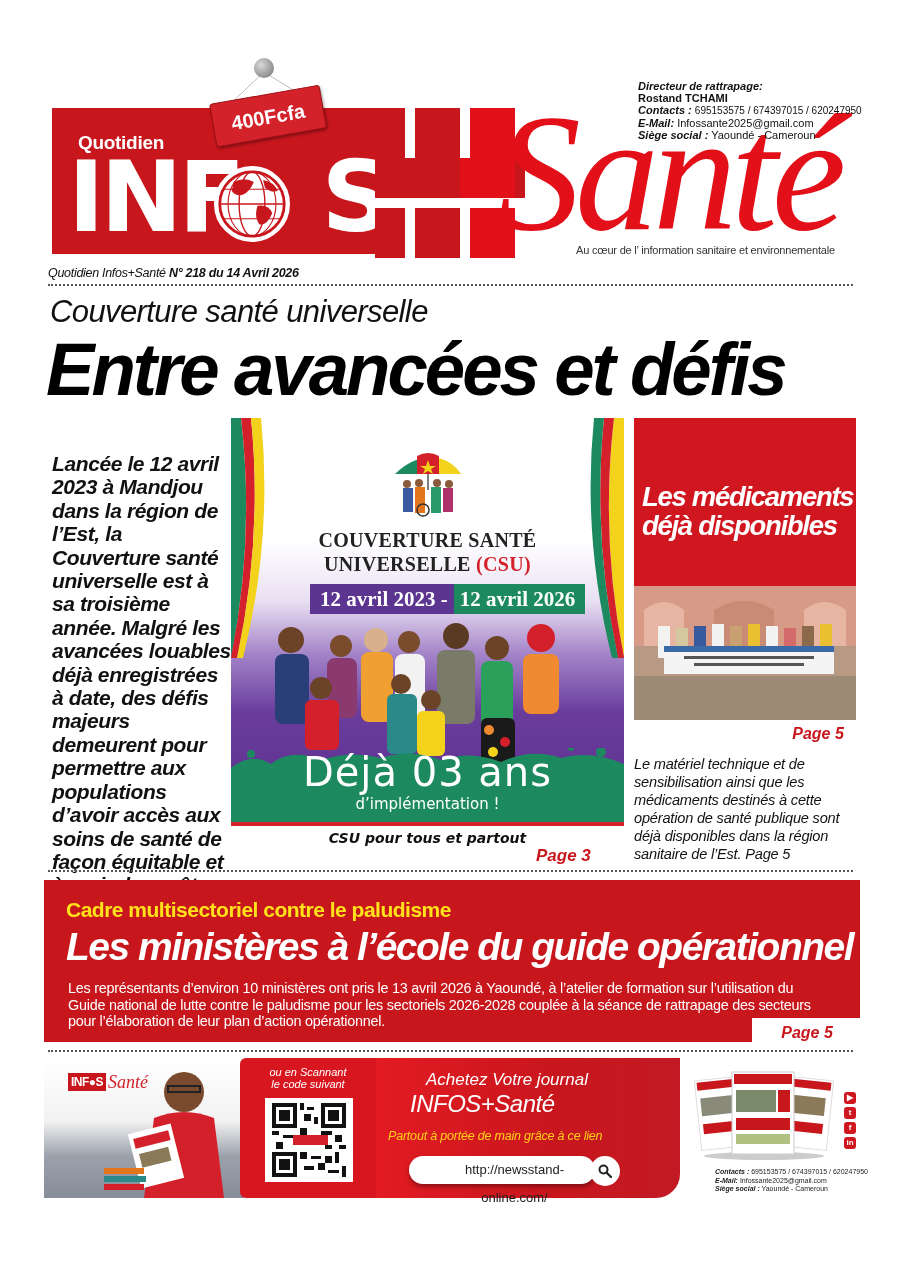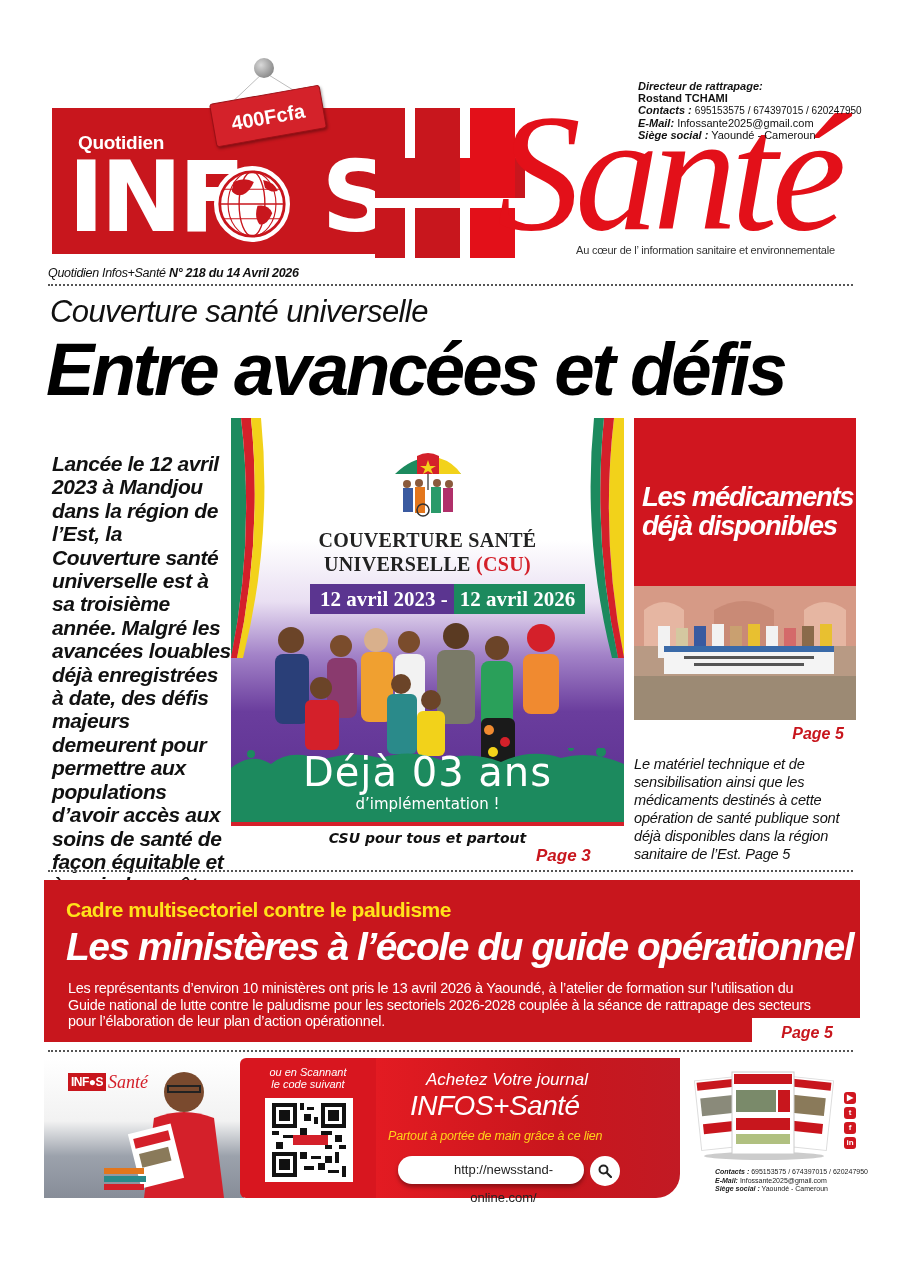--- a/index.html
+++ b/index.html
@@ -71,23 +71,23 @@
   .promo-logo { position: absolute; left: 12px; top: 14px; height: 20px; display: flex; align-items: center; padding-left: 12px; }
   .promo-logo .l1 { background: #c8161d; color: #fff; font-weight: bold; font-size: 12px; padding: 2px 3px; letter-spacing: -0.5px; }
   .promo-logo .l2 { color: #d4202a; font-family: "Liberation Serif", serif; font-style: italic; font-size: 18px; margin-left: 2px; }
   .promo-person { position: absolute; left: 60px; top: 0; width: 140px; height: 140px; }
   .promo-qr-panel { position: absolute; left: 196px; top: 0; width: 136px; height: 140px; background: #d8161f; border-radius: 6px 0 0 6px; }
   .qr-label { position: absolute; left: 0; top: 8px; width: 136px; text-align: center; color: #fff; font-style: italic; font-size: 11px; line-height: 12px; }
   .qr-box { position: absolute; left: 25px; top: 40px; width: 88px; height: 84px; background: #fff; padding: 5px; }
   .qr-box svg { width: 100%; height: 100%; }
   .promo-cta { position: absolute; left: 332px; top: 0; width: 304px; height: 140px; background: linear-gradient(90deg, #e31b22 0%, #c8161d 60%, #c21a24 100%); border-radius: 0 0 24px 0; }
   .cta-1 { position: absolute; left: 50px; top: 12px; color: #fff; font-style: italic; font-size: 17px; }
-  .cta-2 { position: absolute; left: 34px; top: 32px; color: #fff; font-style: italic; font-size: 28px; letter-spacing: -0.5px; }
+  .cta-2 { position: absolute; left: 34px; top: 32px; color: #fff; font-style: italic; font-size: 24px; letter-spacing: -0.5px; }
   .cta-3 { position: absolute; left: 12px; top: 71px; color: #ffd21a; font-style: italic; font-size: 12.5px; letter-spacing: -0.2px; }
-  .cta-url { position: absolute; left: 22px; top: 98px; width: 186px; height: 28px; border-radius: 14px; background: #fff; color: #222; font-size: 13px; line-height: 28px; text-align: center; box-shadow: 0 3px 4px rgba(0,0,0,0.35); padding-left: 25px; }
+  .cta-url { position: absolute; left: 33px; top: 98px; width: 186px; height: 28px; border-radius: 14px; background: #fff; color: #222; font-size: 13px; line-height: 28px; text-align: center; box-shadow: 0 3px 4px rgba(0,0,0,0.35); padding-left: 25px; }
   .cta-search { position: absolute; left: 214px; top: 98px; width: 30px; height: 30px; border-radius: 50%; background: #fff; display: flex; align-items: center; justify-content: center; }
 
   
   .papers { position: absolute; left: 694px; top: 1068px; width: 140px; height: 92px; }
   .social { position: absolute; left: 844px; top: 1092px; width: 12px; }
   .social div { width: 12px; height: 12px; border-radius: 3px; background: #d0161f; margin-bottom: 3px; color: #fff; font-size: 8px; line-height: 12px; text-align: center; font-weight: bold; }
   .mini-contacts { position: absolute; left: 715px; top: 1168px; font-size: 7px; line-height: 8.5px; color: #222; }
   .mini-contacts i { font-style: italic; font-weight: bold; }
 </style>
 </head>

